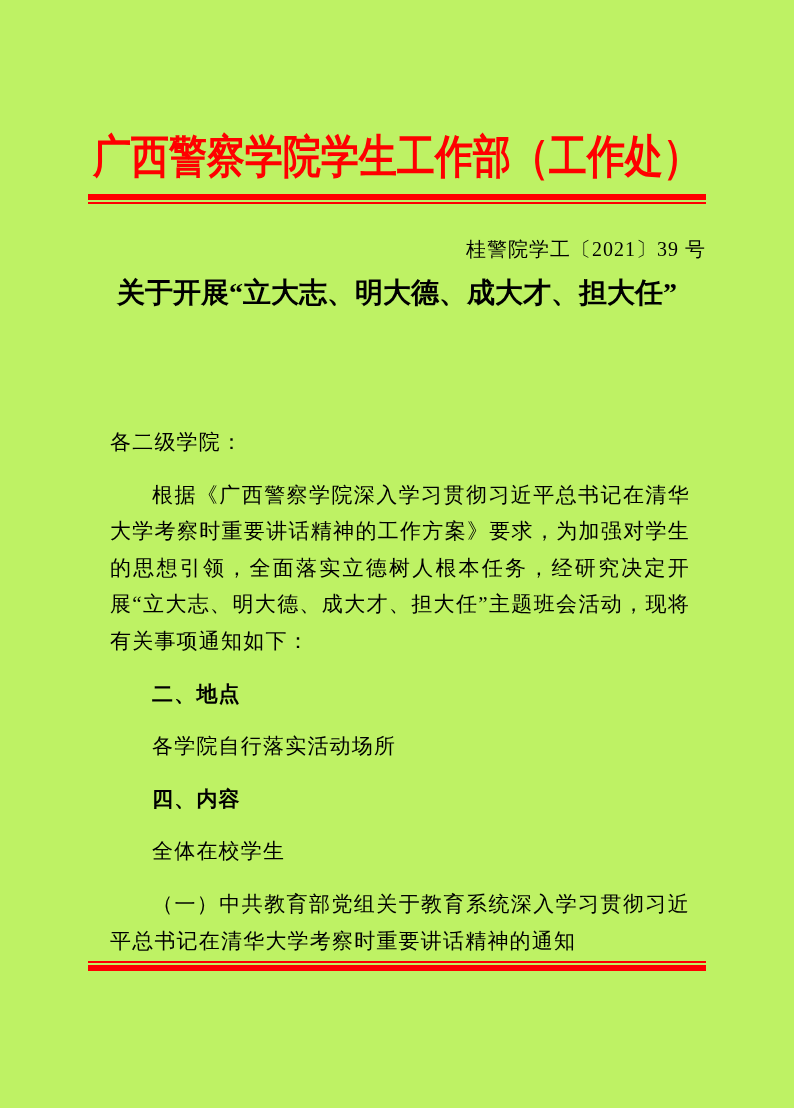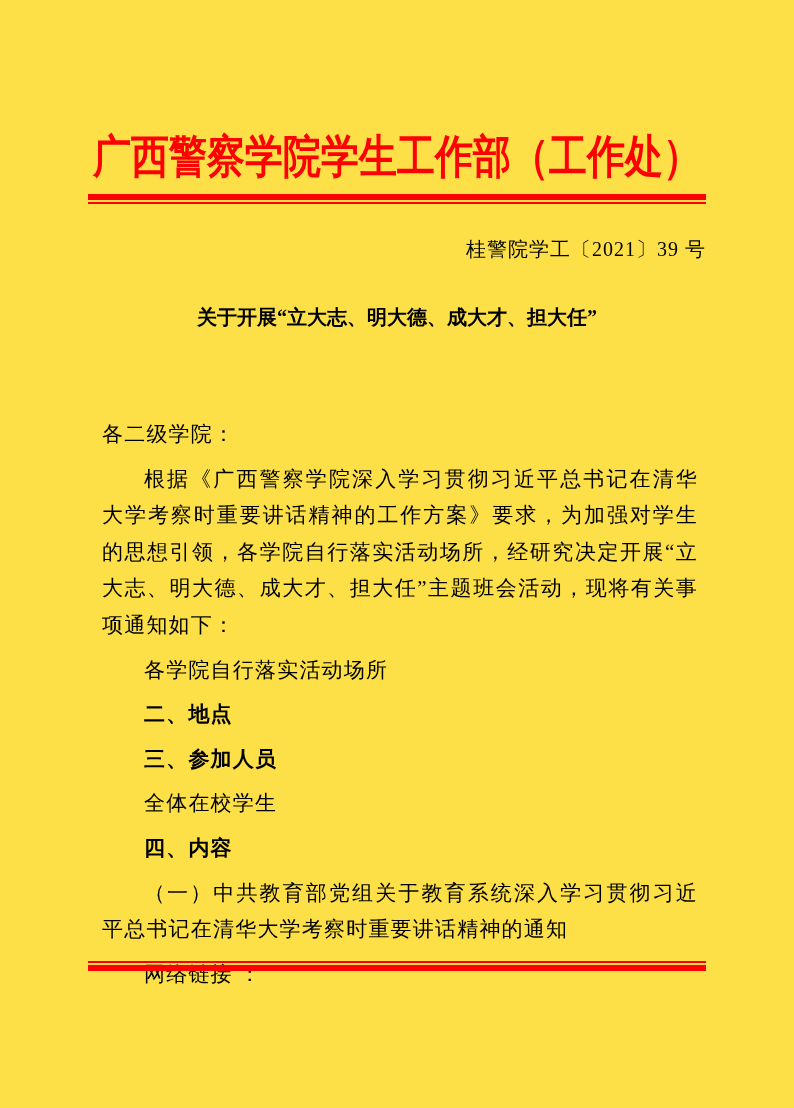--- a/index.html
+++ b/index.html
@@ -4,21 +4,21 @@
 <style>
   html, body {
     margin: 0;
     padding: 0;
     background: #ffffff;
   }
   .page {
     position: relative;
     width: 794px;
     height: 1108px;
-    background: #fde047;
+    background: #bef264;
     overflow: hidden;
     font-family: "Liberation Serif", serif;
     color: #000000;
   }
   
   .header-org {
     position: absolute;
     top: 126px;
     left: 48px;
     width: 698px;
@@ -51,40 +51,40 @@
     left: 88px;
     width: 618px;
     text-align: right;
     font-size: 20px;
     letter-spacing: 1px;
     white-space: nowrap;
   }
   
   .doc-title {
     position: absolute;
-    top: 298px;
+    top: 274px;
     left: 48px;
     width: 698px;
     text-align: center;
     font-weight: bold;
-    font-size: 20px;
+    font-size: 28px;
     line-height: 38px;
   }
   
   .body-text {
     position: absolute;
     top: 408px;
     left: 94px;
     width: 612px;
     font-size: 21px;
     line-height: 36.6px;
     letter-spacing: 1.2px;
     text-align: justify;
   }
-  .block { margin: 8px; }
+  .block { margin: 16px; }
   .block-salutation { text-indent: 0; }
   .block-paragraph { text-indent: 2em; }
   .block-heading {
     text-indent: 2em;
     font-family: "Liberation Sans", sans-serif;
     font-weight: bold;
     text-align: left;
   }
 </style>
 </head>
@@ -101,28 +101,26 @@
   </div>
 
   <div class="doc-number">桂警院学工〔2021〕39 号</div>
 
   <div class="doc-title">
     <div>关于开展“立大志、明大德、成大才、担大任”</div>
   </div>
 
   <div class="body-text">
       <div class="block block-salutation">各二级学院：</div>
-      <div class="block block-paragraph">根据《广西警察学院深入学习贯彻习近平总书记在清华大学考察时重要讲话精神的工作方案》要求，为加强对学生的思想引领，各学院自行落实活动场所，经研究决定开展“立大志、明大德、成大才、担大任”主题班会活动，现将有关事项通知如下：</div>
+      <div class="block block-paragraph">根据《广西警察学院深入学习贯彻习近平总书记在清华大学考察时重要讲话精神的工作方案》要求，为加强对学生的思想引领，全面落实立德树人根本任务，经研究决定开展“立大志、明大德、成大才、担大任”主题班会活动，现将有关事项通知如下：</div>
+      <div class="block block-heading">二、地点</div>
       <div class="block block-paragraph">各学院自行落实活动场所</div>
-      <div class="block block-heading">二、地点</div>
-      <div class="block block-heading">三、参加人员</div>
+      <div class="block block-heading">四、内容</div>
       <div class="block block-paragraph">全体在校学生</div>
-      <div class="block block-heading">四、内容</div>
       <div class="block block-paragraph">（一）中共教育部党组关于教育系统深入学习贯彻习近平总书记在清华大学考察时重要讲话精神的通知</div>
-      <div class="block block-paragraph">网络链接 ：</div>
     </div>
 
   <div class="rule rule-bottom">
     <div class="rule-bar bar-thin"></div>
     <div class="rule-bar bar-gap"></div>
     <div class="rule-bar bar-thick"></div>
   </div>
 
 </div>
 

